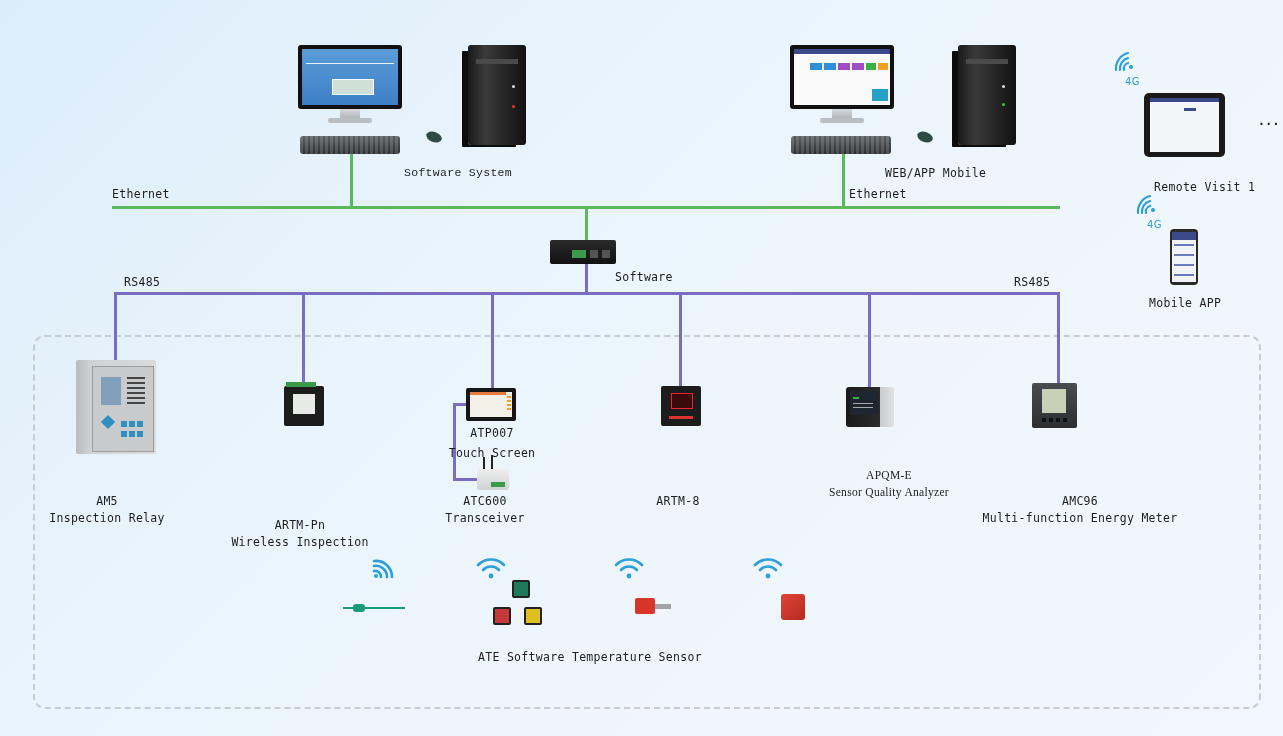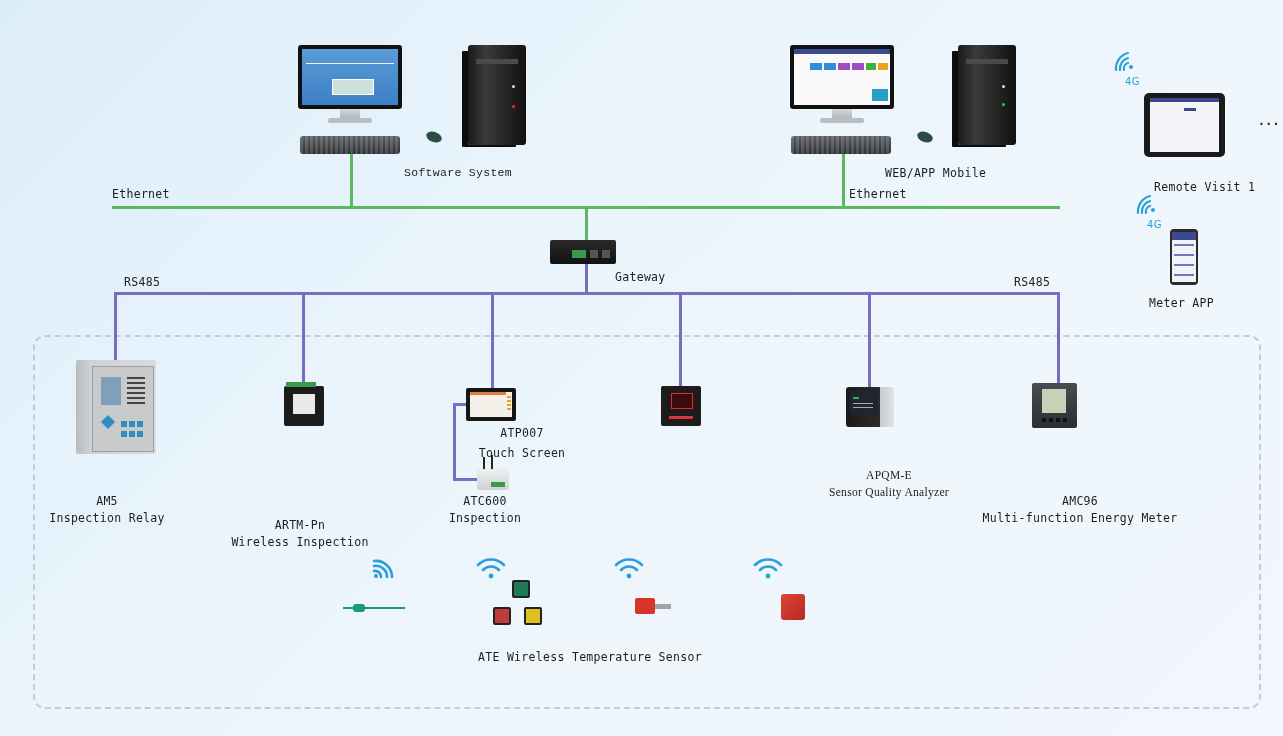--- a/index.html
+++ b/index.html
@@ -104,21 +104,21 @@
   <div class="led" style="top:40px;"></div>
     <div class="led" style="top:58px; background:#3c3;"></div>
 </div>
 <span class="lbl" style="left:885px; top:166px;">WEB/APP Mobile</span>
 
 <div class="device" style="left:550px; top:240px; width:66px; height:24px; background:linear-gradient(#2a2a2a,#111); border-radius:2px;">
   <div class="abs" style="left:22px; top:10px; width:14px; height:8px; background:#3a9a4a;"></div>
   <div class="abs" style="left:40px; top:10px; width:8px; height:8px; background:#555;"></div>
   <div class="abs" style="left:52px; top:10px; width:8px; height:8px; background:#555;"></div>
 </div>
-<span class="lbl" style="left:615px; top:270px;">Gateway</span>
+<span class="lbl" style="left:615px; top:270px;">Software</span>
 
 <svg class="wifi" style="left:1112px; top:50px;" viewBox="0 0 26 22">
   <path d="M4 20 A16 16 0 0 1 16 3" stroke="#2b9fd9" stroke-width="2.2" fill="none" stroke-linecap="round"></path>
   <path d="M8 20 A11 11 0 0 1 16 8" stroke="#2b9fd9" stroke-width="2.2" fill="none" stroke-linecap="round"></path>
   <path d="M12 20 A6 6 0 0 1 16 13" stroke="#2b9fd9" stroke-width="2.2" fill="none" stroke-linecap="round"></path>
   <circle cx="19" cy="17" r="2" fill="#2b9fd9"></circle>
 </svg>
 <span class="lbl" style="left:1125px; top:76px; color:#2b9fd9; font-size:10px; font-family:'DejaVu Sans', sans-serif;">4G</span>
 <div class="device" style="left:1144px; top:93px; width:81px; height:64px; background:#1a1a1a; border-radius:5px;">
   <div class="abs" style="left:6px; top:5px; width:69px; height:54px; background:#f4f5f8;">
@@ -138,21 +138,21 @@
 <span class="lbl" style="left:1147px; top:219px; color:#2b9fd9; font-size:10px; font-family:'DejaVu Sans', sans-serif;">4G</span>
 <div class="device" style="left:1170px; top:229px; width:28px; height:56px; background:#2a2a2a; border-radius:4px;">
   <div class="abs" style="left:2px; top:3px; width:24px; height:50px; background:#f1f3f7;">
     <div class="abs" style="left:0; top:0; width:24px; height:8px; background:#3a4a8a;"></div>
     <div class="abs" style="left:2px; top:12px; width:20px; height:2px; background:#6a7aba;"></div>
     <div class="abs" style="left:2px; top:22px; width:20px; height:2px; background:#6a7aba;"></div>
     <div class="abs" style="left:2px; top:32px; width:20px; height:2px; background:#6a7aba;"></div>
     <div class="abs" style="left:2px; top:42px; width:20px; height:2px; background:#6a7aba;"></div>
   </div>
 </div>
-<span class="lbl" style="left:1149px; top:296px;">Meter APP</span>
+<span class="lbl" style="left:1149px; top:296px;">Mobile APP</span>
 
 <div class="device" style="left:76px; top:360px; width:80px; height:94px; background:linear-gradient(90deg,#b8bcbf 0%,#cfd2d4 18%,#d9dbdc 100%); border-radius:2px;">
   <div class="abs" style="left:16px; top:6px; width:60px; height:84px; background:#c8cacc; border:1px solid #9a9ea2;">
     <div class="abs" style="left:8px; top:10px; width:20px; height:28px; background:#7f9fba;"></div>
     <div class="abs" style="left:34px; top:10px; width:18px; height:30px; background:repeating-linear-gradient(#444 0 2px,#c8cacc 2px 5px);"></div>
     <div class="abs" style="left:10px; top:50px; width:10px; height:10px; background:#2e8fc0; transform:rotate(45deg);"></div>
     <div class="abs" style="left:28px; top:54px; width:6px; height:6px; background:#2e8fc0;"></div>
     <div class="abs" style="left:36px; top:54px; width:6px; height:6px; background:#2e8fc0;"></div>
     <div class="abs" style="left:44px; top:54px; width:6px; height:6px; background:#2e8fc0;"></div>
     <div class="abs" style="left:28px; top:64px; width:6px; height:6px; background:#2e8fc0;"></div>
@@ -173,40 +173,41 @@
   <div>ARTM-Pn</div>
   <div>Wireless Inspection</div>
 </div>
 
 <div class="device" style="left:466px; top:388px; width:50px; height:33px; background:#151515; border-radius:2px;">
   <div class="abs" style="left:4px; top:4px; width:42px; height:25px; background:#f3f0ea;">
     <div class="abs" style="left:0; top:0; width:36px; height:3px; background:#e87a3a;"></div>
     <div class="abs" style="left:37px; top:4px; width:4px; height:16px; background:repeating-linear-gradient(#f0a020 0 2px,#f3f0ea 2px 4px);"></div>
   </div>
 </div>
-<div class="lbl center" style="left:522px; top:423px; line-height:20px;text-align:center;">
+<div class="lbl center" style="left:492px; top:423px; line-height:20px;text-align:center;">
   <div>ATP007</div>
   <div>Touch Screen</div>
 </div>
 
 <div class="device" style="left:477px; top:468px; width:32px; height:22px; background:linear-gradient(#f0f0f0,#cfd2d4); border-radius:3px;">
   <div class="abs" style="left:6px; top:-11px; width:2px; height:12px; background:#222;"></div>
   <div class="abs" style="left:14px; top:-13px; width:2px; height:14px; background:#222;"></div>
   <div class="abs" style="left:14px; top:14px; width:14px; height:5px; background:#3a9a4a;"></div>
 </div>
 <div class="lbl center" style="left:485px; top:493px;">
   <div>ATC600</div>
-  <div>Inspection</div>
+  <div>Transceiver</div>
 </div>
 
 <div class="device" style="left:661px; top:386px; width:40px; height:40px; background:#1c1c1c; border-radius:2px;">
   <div class="abs" style="left:10px; top:7px; width:20px; height:14px; background:#3a0b0b; border:1px solid #e23;"></div>
   <div class="abs" style="left:8px; top:30px; width:24px; height:3px; background:#d33;"></div>
 </div>
 <div class="lbl center" style="left:678px; top:493px;">
+  <div>ARTM-8</div>
 </div>
 
 <div class="device" style="left:846px; top:387px; width:48px; height:40px; background:linear-gradient(90deg,#1a1a1a 0%,#2b2b2b 70%,#c8cbcd 70%,#e0e2e3 100%); border-radius:3px;">
   <div class="abs" style="left:4px; top:4px; width:28px; height:24px; background:#1e2630;">
     <div class="abs" style="left:3px; top:6px; width:6px; height:2px; background:#3cb043;"></div>
     <div class="abs" style="left:3px; top:12px; width:20px; height:1px; background:#aaa;"></div>
     <div class="abs" style="left:3px; top:16px; width:20px; height:1px; background:#aaa;"></div>
   </div>
 </div>
 <div class="lbl center" style="left:889px; top:467px;font-family:Liberation Serif, serif;">
@@ -254,13 +255,13 @@
 <div class="device" style="left:493px; top:607px; width:14px; height:14px; background:#c23a3a; border:2px solid #222; border-radius:2px;"></div>
 <div class="device" style="left:524px; top:607px; width:14px; height:14px; background:#e0c020; border:2px solid #222; border-radius:2px;"></div>
 
 <div class="device" style="left:635px; top:598px; width:38px; height:16px;">
   <div class="abs" style="left:0; top:0; width:20px; height:16px; background:#d8352a; border-radius:2px;"></div>
   <div class="abs" style="left:20px; top:6px; width:16px; height:5px; background:#a0a4a8;"></div>
 </div>
 
 <div class="device" style="left:781px; top:594px; width:24px; height:26px; background:linear-gradient(135deg,#e04535,#b52a20); border-radius:3px;"></div>
 
-<span class="lbl" style="left:478px; top:650px;">ATE Wireless Temperature Sensor</span>
+<span class="lbl" style="left:478px; top:650px;">ATE Software Temperature Sensor</span>
 
 </body></html>

